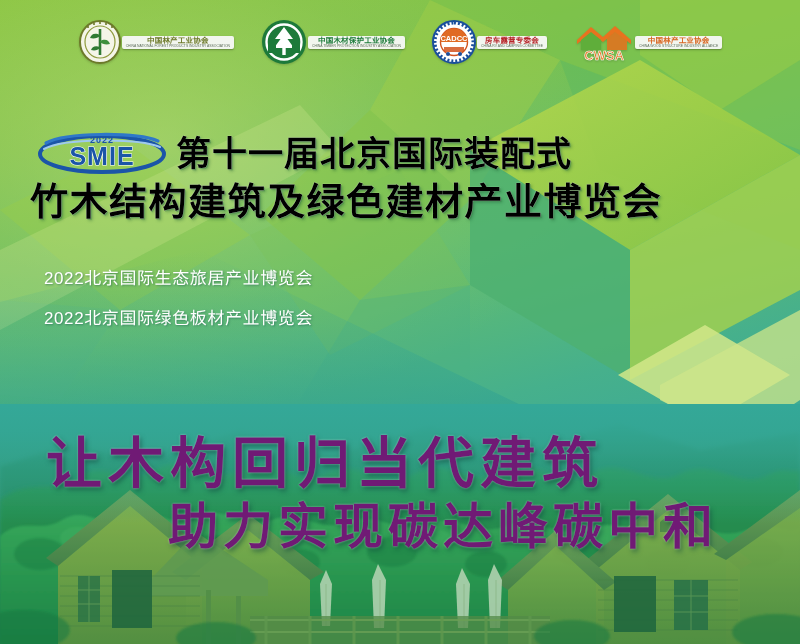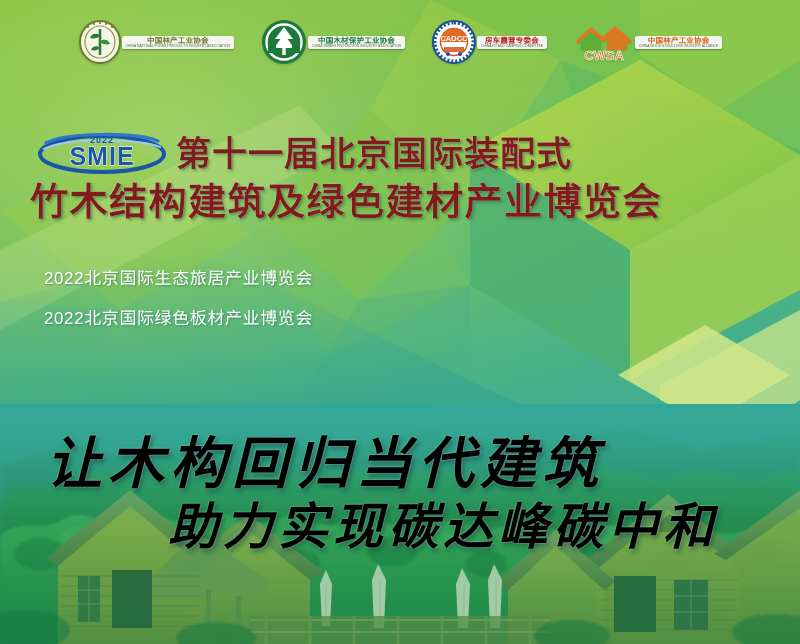--- a/index.html
+++ b/index.html
@@ -86,21 +86,21 @@
   }
   .head-row1{
     display:flex;align-items:center;
     padding-left:36px;
     height:48px;
   }
   .smie-logo{flex:0 0 auto;margin-right:8px;}
   .title-l1,.title-l2{
     font-family:"Liberation Sans","DejaVu Sans",sans-serif;
     font-weight:bold;
-    color:#7f1d1d;
+    color:#000000;
     letter-spacing:1px;
     text-shadow:
        0 0 1px rgba(255,255,255,.9),
        1px 1px 0 rgba(45,120,60,.45),
        2px 2px 3px rgba(30,90,50,.38);
     white-space:nowrap;
   }
   .title-l1{font-size:35px;line-height:40px;}
   .title-l2{
     font-size:38px;line-height:44px;
@@ -131,22 +131,22 @@
   .concurrent-list li{
     color:#ffffff;font-size:17px;letter-spacing:.6px;
     margin-bottom:15px;white-space:nowrap;
     text-shadow:1px 1px 2px rgba(25,85,80,.5);
   }
 
   
   .slogan{
     position:absolute;
     font-family:"DejaVu Serif","Liberation Serif",serif;
-    font-weight:bold;font-style:italic;
-    color:#000000;
+    font-weight:bold;
+    color:#701a75;
     white-space:nowrap;
     text-shadow:
       0 0 2px rgba(255,255,255,.55),
       2px 3px 5px rgba(15,70,60,.55);
   }
   .slogan-1{left:46px;top:418px;font-size:56px;letter-spacing:6px;}
   .slogan-2{left:168px;top:486px;font-size:50px;letter-spacing:5px;}
 </style>
 </head>
 <body>

